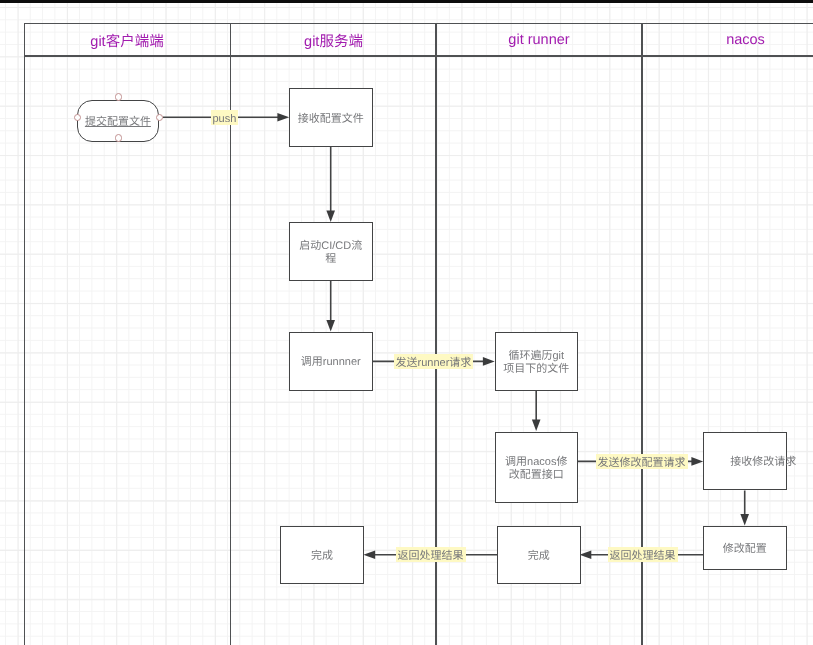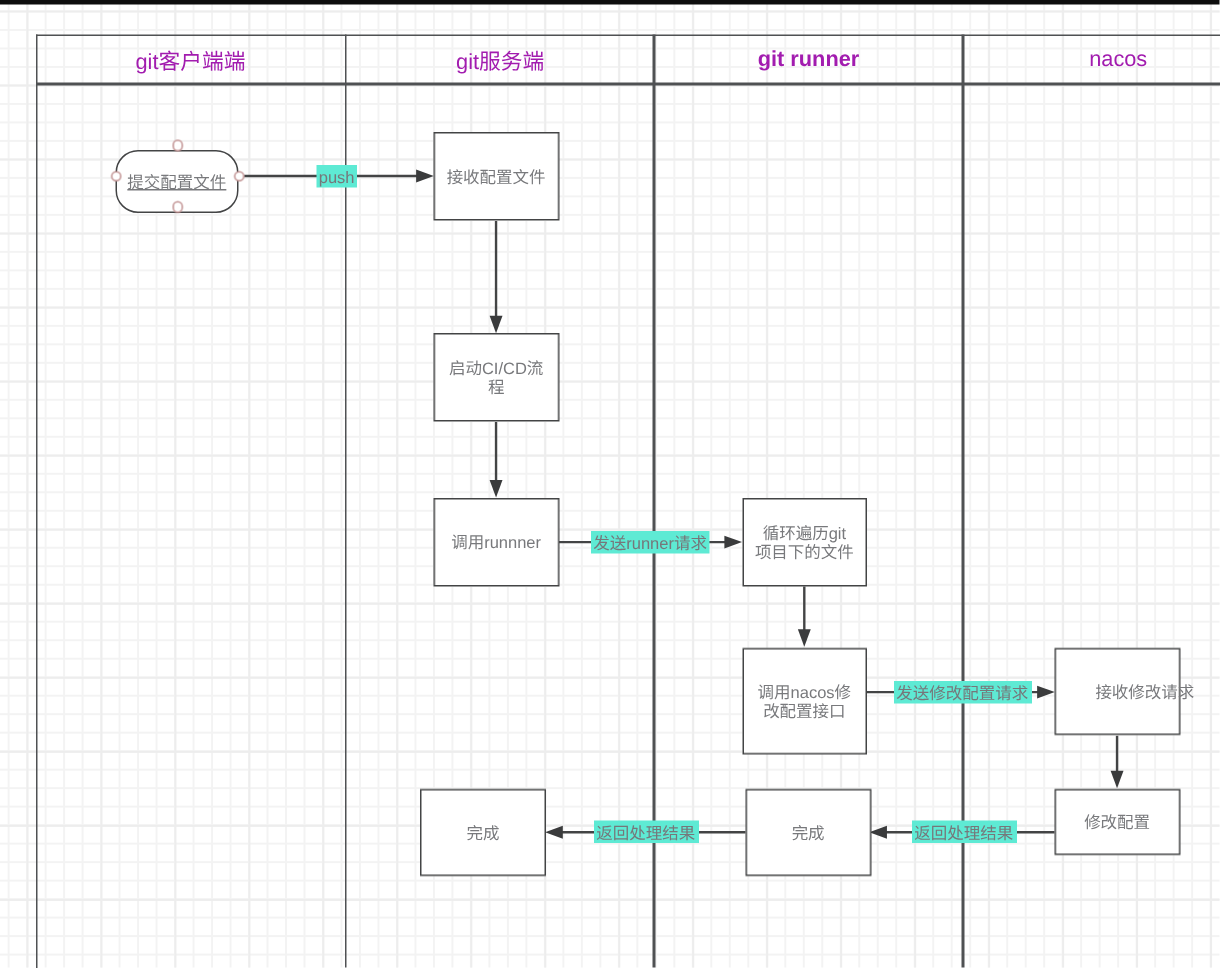--- a/index.html
+++ b/index.html
@@ -28,21 +28,21 @@
 
   .node{position:absolute;box-sizing:border-box;border:1.6px solid #434445;background:#ffffff;
     display:flex;flex-direction:column;align-items:center;justify-content:center;text-align:center;
     font-size:11px;color:#78797c;z-index:10;transform:translateZ(0);}
   .nline{line-height:12.8px;white-space:nowrap;position:relative;top:1.5px;transform:translateZ(0);}
   .term{border-radius:15px;}
   .port{position:absolute;width:7.6px;height:7.6px;border-radius:50%;
     border:1.4px solid #c09090;background:#ffffff;box-sizing:border-box;z-index:12;}
 
   svg#edges{position:absolute;left:0;top:0;width:813px;height:645px;z-index:5;}
-  .elabel{position:absolute;font-size:11px;color:#76777a;background:#5eead4;
+  .elabel{position:absolute;font-size:11px;color:#76777a;background:#fef9c3;
     white-space:nowrap;z-index:8;line-height:15px;padding:0 2px;}
   .elabel>span{display:inline-block;transform:translateZ(0);position:relative;top:2px;}
 </style>
 </head>
 <body>
 
 <div id="canvas"></div>
 <div id="topbar"></div>
 
 <div class="pool" style="left:24px;top:23px;width:850px;height:640px;border-bottom:none;"></div>
@@ -51,21 +51,21 @@
 <div class="laneline" style="left:229.6px;top:23px;height:622px;"></div>
 <div class="laneline" style="left:435px;top:23px;height:622px;"></div>
 <div class="laneline" style="left:641px;top:23px;height:622px;"></div>
 
 <div class="lanehead" style="left:24px;top:23px;width:205px;height:32px;">
   <span>git客户端端</span>
 </div>
 <div class="lanehead" style="left:231px;top:23px;width:204px;height:32px;">
   <span>git服务端</span>
 </div>
-<div class="lanehead" style="left:436.5px;top:23px;width:204px;height:32px;font-weight:bold;">
+<div class="lanehead" style="left:436.5px;top:23px;width:204px;height:32px;">
   <span>git runner</span>
 </div>
 <div class="lanehead" style="left:642.5px;top:23px;width:205px;height:32px;">
   <span>nacos</span>
 </div>
 
 <svg id="edges" viewBox="0 0 813 645">
   <g stroke="#434445" stroke-width="1.6" fill="#3a3b3c">
 
     <line x1="162.8" y1="117.3" x2="278.5" y2="117.3"></line>

